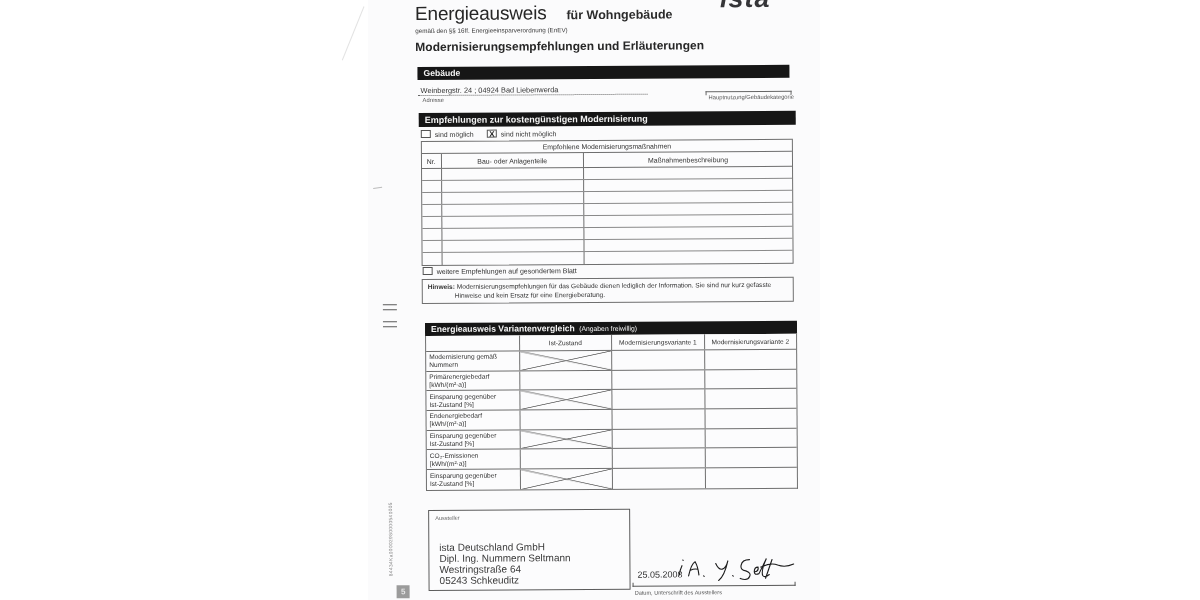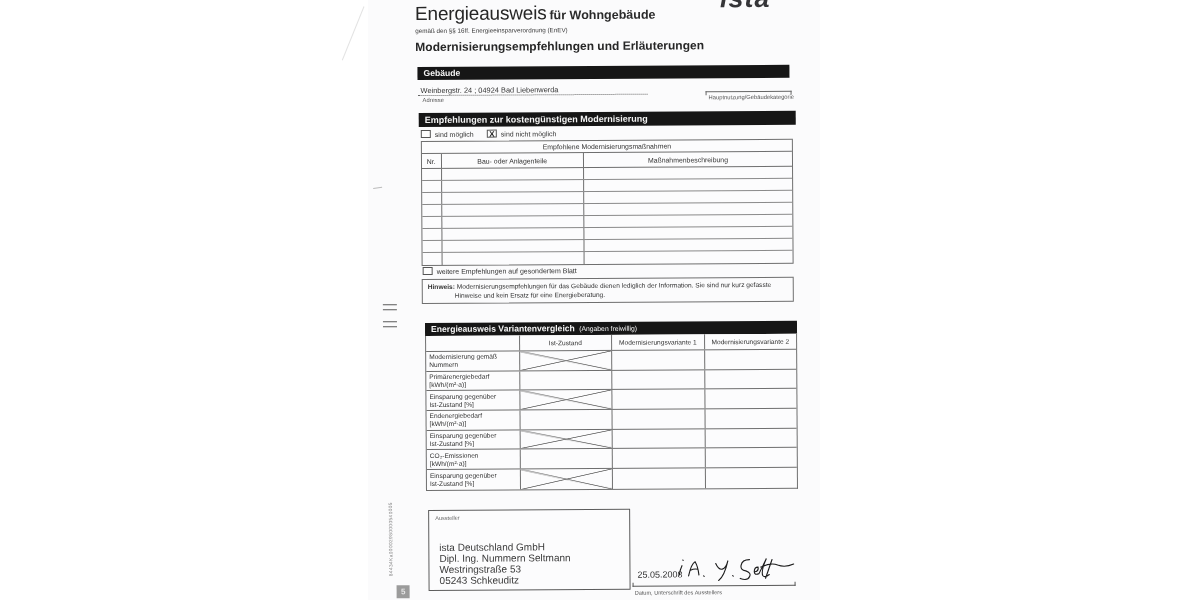--- a/index.html
+++ b/index.html
@@ -10,21 +10,21 @@
   .paper-inner { position:absolute; inset:0; transform:rotate(-0.35deg); transform-origin:50% 0; }
   .abs { position:absolute; }
 
   .corner-fold { position:absolute; left:-4px; top:6px; width:58px; height:1px; background:#e3e3e3; transform:rotate(112deg); transform-origin:left center; }
 
   
   .logo-clip { position:absolute; left:352px; top:0; width:84px; height:15px; overflow:hidden; }
   .logo-clip span { display:block; margin-top:-16px; font-size:27px; font-weight:bold; font-style:italic; letter-spacing:1px; color:#353538; }
   .title-row { position:absolute; left:47px; top:2px; white-space:nowrap; }
   .t1 { font-size:19px; font-weight:normal; color:#262626; letter-spacing:-0.2px; }
-  .t2 { font-size:12.5px; font-weight:bold; color:#2b2b2b; margin-left:3px; }
+  .t2 { font-size:12.5px; font-weight:bold; color:#2b2b2b; margin-left:20px; }
   .subtitle { position:absolute; left:47px; top:26px; font-size:6.3px; color:#3b3b3b; }
   .heading { position:absolute; left:47px; top:39px; font-size:12px; font-weight:bold; color:#272727; }
 
   
   .bar { background:#161616; color:#f4f4f4; font-weight:bold; font-size:8.6px; line-height:13px; padding-left:6px; white-space:nowrap; overflow:hidden; }
   .bar .note { font-weight:normal; font-size:6.8px; margin-left:2px; }
 
   
   .addr-text { position:absolute; left:52px; top:85px; font-size:7.4px; color:#333; }
   .addr-underline { position:absolute; left:49px; top:89px; width:230px; height:6px; border-bottom:1px dotted #666; }
@@ -263,21 +263,21 @@
       </div>
 
       <div class="sidecode">84434Ka00002980000540005</div>
       <div class="pagebadge">5</div>
 
       <div class="aussteller">
         <div class="lbl">Aussteller</div>
         <div class="lines">
           <div>ista Deutschland GmbH</div>
           <div>Dipl. Ing. Nummern Seltmann</div>
-          <div>Westringstraße 53</div>
+          <div>Westringstraße 64</div>
           <div>05243 Schkeuditz</div>
         </div>
       </div>
 
       <div class="date-text">25.05.2008</div>
       <div class="signature">
         <svg width="122" height="34" viewBox="0 0 130 34">
           <path d="M5 24 Q6 18 8 14 M9 8 L9.3 8.4
                    M15 25 Q18 12 22 10 Q25 15 26 24 M17 19 Q21 17 25 18 M31 25 L31.6 25.5
                    M44 12 Q47 19 51 18 Q55 17 57 9 Q53 26 47 30 M62 25 L62.6 25.5

